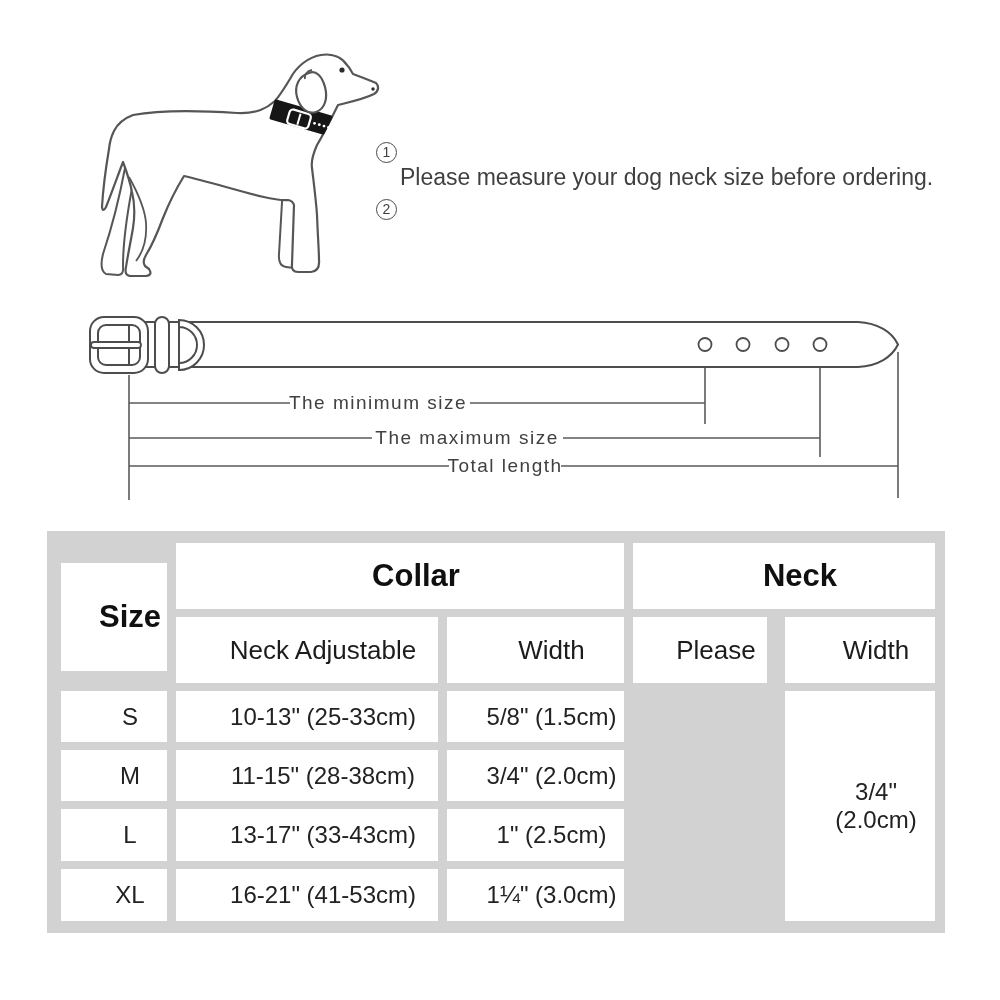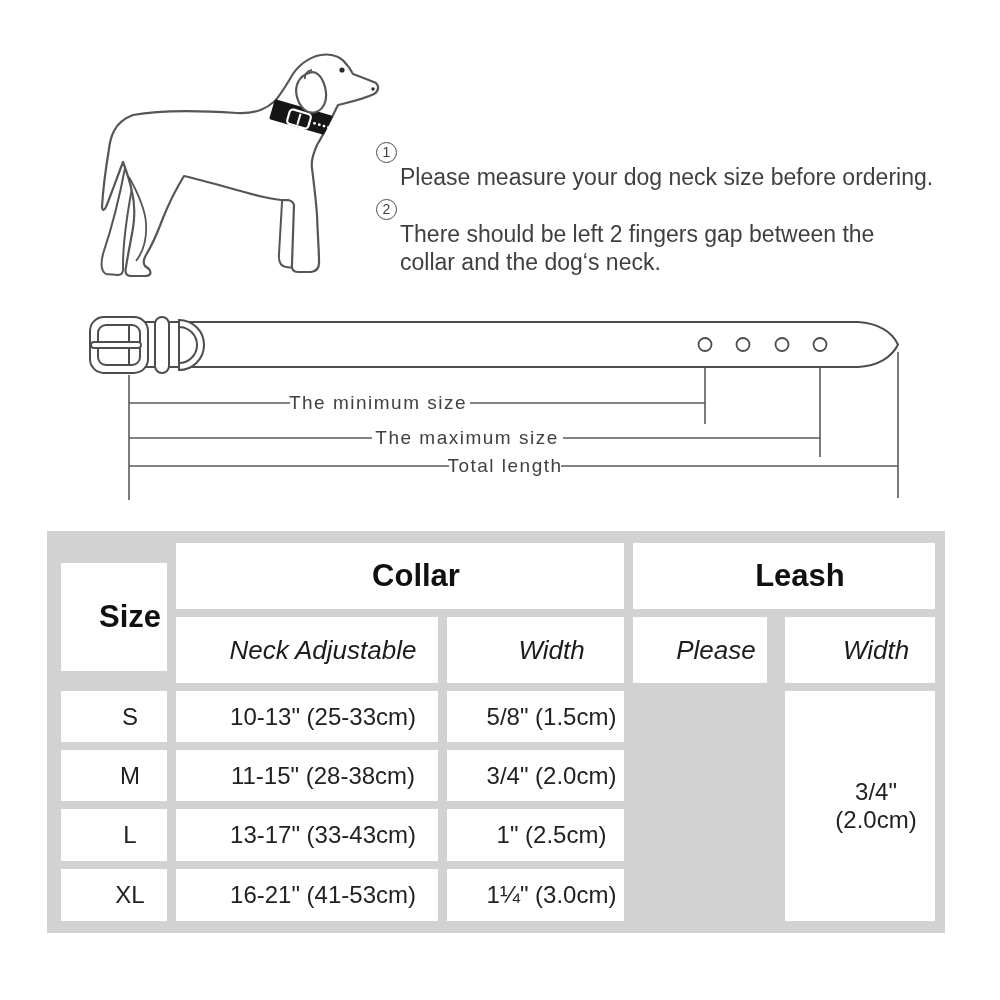--- a/index.html
+++ b/index.html
@@ -19,21 +19,21 @@
   
   #sizetable { left:47px; top:531px; background:#d2d2d2;
                padding:12px 10px 12px 14px;
                display:grid;
                grid-template-columns:106px 262px 177px 134px 0px 150px;
                grid-template-rows:66px 66px 51px 51px 52px 52px;
                gap:8px 9px; }
   .cell { background:#ffffff; display:flex; align-items:center; justify-content:center;
           color:#222222; font-size:24px; text-align:center;padding-left:32px; }
   .cell.bold  { font-weight:bold; font-size:31px; color:#101010; }
-  .cell.sub   { font-size:26px; color:#1c1c1c;font-style:italic; }
+  .cell.sub   { font-size:26px; color:#1c1c1c; }
   .c-size   { grid-area:1/1/3/2; margin:20px 0 12px 0; }
   .c-collar { grid-area:1/2/2/4; }
   .c-leash  { grid-area:1/4/2/7; }
   .c-neckh  { grid-area:2/2/3/3; }
   .c-cwidh  { grid-area:2/3/3/4; }
   .c-lenh   { grid-area:2/4/3/5; }
   .c-lwidh  { grid-area:2/6/3/7; }
   .c-lenv   { grid-area:3/4/7/5; }
   .c-lwidv  { grid-area:3/6/7/7; }
 
@@ -82,22 +82,20 @@
   <circle cx="288" cy="39" r="1.7" fill="#2b2b2b"></circle>
 </svg>
 
 <div id="instructions" class="abs">
   <div class="instr-item">
     <span class="instr-num">1</span>
     <span class="instr-text">Please measure your dog neck size before ordering.</span>
   </div>
   <div class="instr-item">
     <span class="instr-num">2</span>
-    <span class="instr-text">There should be left 2 fingers gap between the
-collar and the dog‘s neck.</span>
   </div>
 </div>
 
 <svg class="abs" style="left:60px; top:300px;" width="880" height="215" viewBox="0 0 880 215">
 
   <path d="M69,22 L798,22 C818,23 832,32 838,44.5 C832,57 818,66 798,67 L69,67 Z" fill="#ffffff" stroke="#4d4d4d" stroke-width="2"></path>
 
   <g fill="#ffffff" stroke="#4d4d4d" stroke-width="1.8">
     <circle cx="645" cy="44.5" r="6.5"></circle>
       <circle cx="683" cy="44.5" r="6.5"></circle>
@@ -124,21 +122,21 @@
       <line x1="501" y1="166" x2="838" y2="166"></line>
   </g>
   <text class="measure-label" x="318" y="109">The minimum size</text>
   <text class="measure-label" x="407" y="144">The maximum size</text>
   <text class="measure-label" x="445" y="172">Total length</text>
 </svg>
 
 <div id="sizetable" class="abs">
   <div class="cell bold c-size">Size</div>
   <div class="cell bold c-collar">Collar</div>
-  <div class="cell bold c-leash">Leash</div>
+  <div class="cell bold c-leash">Neck</div>
   <div class="cell sub c-neckh">Neck Adjustable</div>
   <div class="cell sub c-cwidh">Width</div>
   <div class="cell sub c-lenh">Please</div>
   <div class="cell sub c-lwidh">Width</div>
 
   <div class="cell" style="grid-area:3/1">S</div>
   <div class="cell" style="grid-area:3/2">10-13" (25-33cm)</div>
   <div class="cell" style="grid-area:3/3">5/8" (1.5cm)</div>
 
   <div class="cell" style="grid-area:4/1">M</div>

